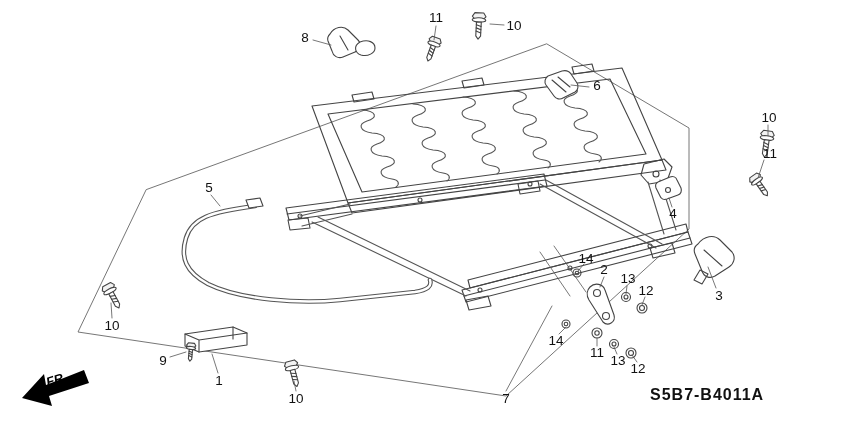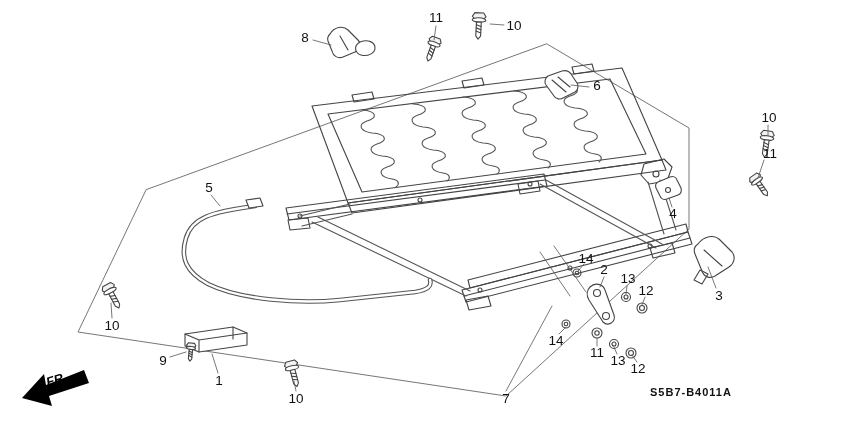--- a/index.html
+++ b/index.html
@@ -24,21 +24,21 @@
     left:46px;top:372px;
     font-size:13px;
     font-weight:bold;
     font-style:italic;
     color:#000;
     transform:rotate(-17deg);
   }
   .part-code{
     position:absolute;
     left:650px;top:386px;
-    font-size:11px;
+    font-size:16px;
     font-weight:bold;
     letter-spacing:1px;
     color:#111;
   }
   .art path,.art polygon,.art line,.art ellipse,.art circle,.art polyline{
     vector-effect:non-scaling-stroke;
   }
 </style>
 </head>
 <body>

